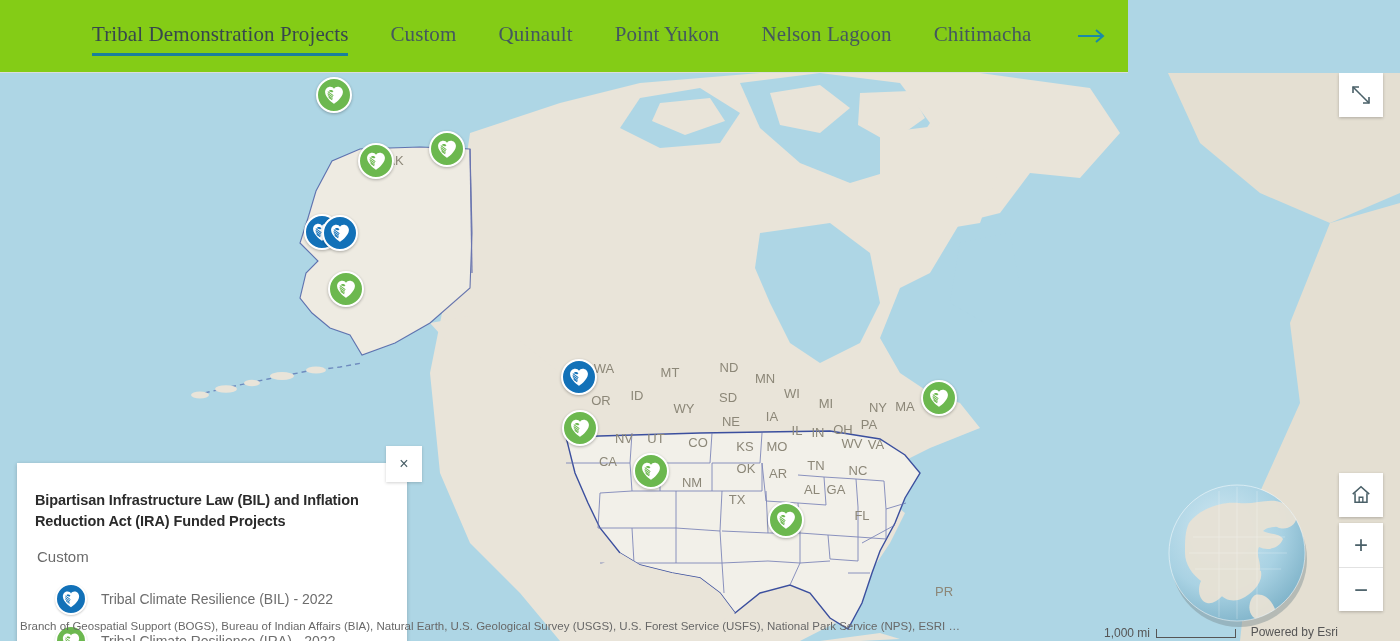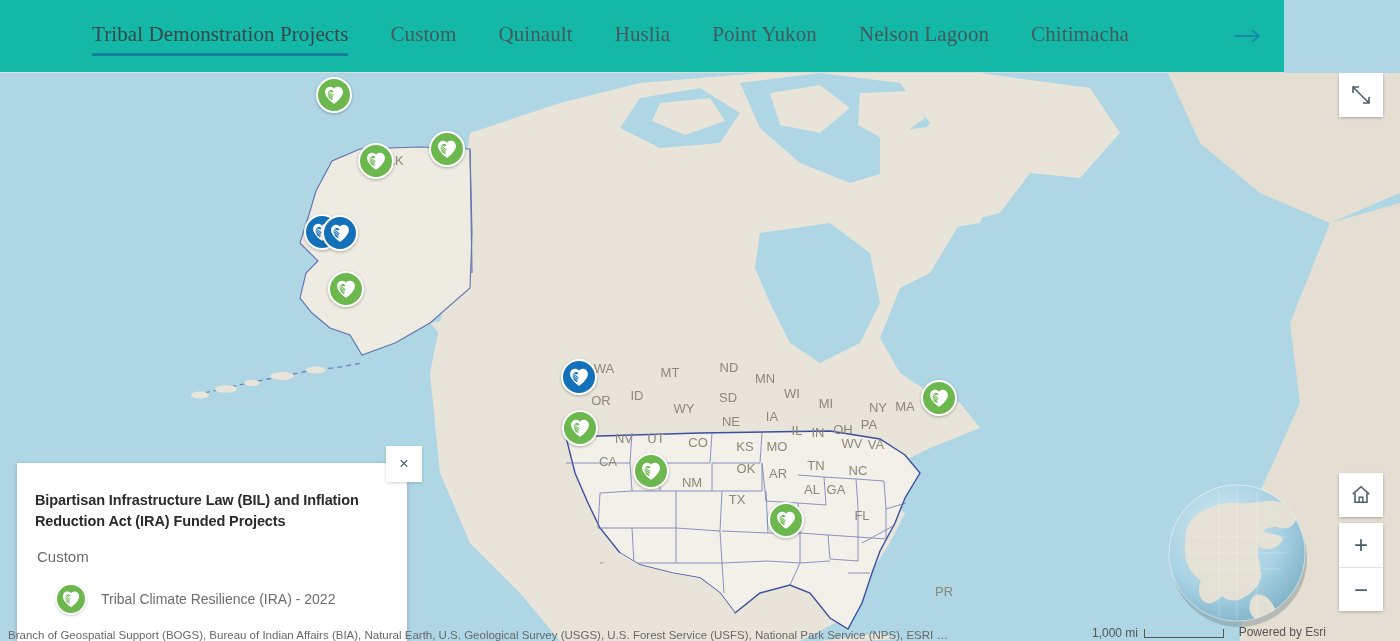--- a/index.html
+++ b/index.html
@@ -6,22 +6,22 @@
   html, body {
     width: 1400px; height: 641px;
     overflow: hidden;
     font-family: "Liberation Sans", sans-serif;
     background: #aed6e5;
   }
 
   
   .header {
     position: absolute; top: 0; left: 0;
-    width: 1284px; height: 73px;
-    background: #14b8a6;
+    width: 1128px; height: 73px;
+    background: #84cc16;
     border-bottom: 1px solid #dcdcdc;
     display: flex; align-items: center;
     z-index: 50;
   }
   .tabs {
     display: flex; align-items: flex-end;
     padding-left: 92px;
     gap: 0;
     height: 73px;
   }
@@ -166,23 +166,23 @@
   .globe {
     position: absolute;
     right: 85px; bottom: 8px;
     width: 156px; height: 156px;
     pointer-events: none;
   }
 
   
   .attrib {
     position: absolute;
-    left: 4px; bottom: 0;
+    left: 16px; bottom: 0;
     width: 1328px; height: 21px;
-    display: flex; align-items: flex-end;
+    display: flex; align-items: flex-start;
     font-size: 11.5px;
     color: #686868;
     z-index: 45;
   }
   .attrib-text { padding-left: 4px; white-space: nowrap; }
   .scale-wrap {
     position: absolute;
     right: 108px; bottom: 1px;
     display: flex; align-items: center;
     font-size: 12px; color: #555;
@@ -201,21 +201,20 @@
   }
 </style>
 </head>
 <body>
 
 <div class="header">
   <div class="tabs" id="tab-list">
       <div class="tab active">Tribal Demonstration Projects</div>
       <div class="tab">Custom</div>
       <div class="tab">Quinault</div>
-      <div class="tab">Huslia</div>
       <div class="tab">Point Yukon</div>
       <div class="tab">Nelson Lagoon</div>
       <div class="tab">Chitimacha</div>
     </div>
   <div class="header-arrow">
     <svg width="30" height="18" viewBox="0 0 30 18">
       <line x1="1" y1="9" x2="25" y2="9" stroke="#1a8aa8" stroke-width="2"></line>
       <polyline points="19,3 26,9 19,15" fill="none" stroke="#1a8aa8" stroke-width="2"></polyline>
     </svg>
   </div>
@@ -477,20 +476,33 @@
         </svg>
       </div>
     </div>
 
   <div class="legend">
     <div class="legend-close">×</div>
     <div class="legend-title">Bipartisan Infrastructure Law (BIL) and Inflation Reduction Act (IRA) Funded Projects</div>
     <div class="legend-group">Custom</div>
     <div class="legend-items" id="legend-items">
         <div class="legend-row">
+          <div class="legend-swatch blue" style="color: rgb(18, 113, 184);">
+            <svg viewBox="0 0 32 32" width="20" height="20">
+              <path d="M16 29 C16 29 3 20.5 3 11.8 C3 7.2 6.5 4 10.6 4 C13 4 15 5.2 16 7 C17 5.2 19 4 21.4 4 C25.5 4 29 7.2 29 11.8 C29 20.5 16 29 16 29 Z" fill="#ffffff"></path>
+              <path d="M7.5 11.5 L14.5 16.5" stroke="currentColor" stroke-width="1.5" stroke-linecap="round" fill="none"></path>
+              <path d="M7.2 14.2 L13.8 18.8" stroke="currentColor" stroke-width="1.5" stroke-linecap="round" fill="none"></path>
+              <path d="M7.6 17.0 L13.2 21.0" stroke="currentColor" stroke-width="1.5" stroke-linecap="round" fill="none"></path>
+              <path d="M8.8 19.6 L13.0 22.8" stroke="currentColor" stroke-width="1.5" stroke-linecap="round" fill="none"></path>
+              <path d="M9.2 9.0 C11.6 8.2 13.8 9.0 15.2 10.6 L13.2 12.4 C12.0 11.3 10.6 11.0 9.2 11.4 Z" fill="currentColor"></path>
+            </svg>
+          </div>
+          <span class="legend-label">Tribal Climate Resilience (BIL) - 2022</span>
+        </div>
+        <div class="legend-row">
           <div class="legend-swatch green" style="color: rgb(108, 184, 79);">
             <svg viewBox="0 0 32 32" width="20" height="20">
               <path d="M16 29 C16 29 3 20.5 3 11.8 C3 7.2 6.5 4 10.6 4 C13 4 15 5.2 16 7 C17 5.2 19 4 21.4 4 C25.5 4 29 7.2 29 11.8 C29 20.5 16 29 16 29 Z" fill="#ffffff"></path>
               <path d="M7.5 11.5 L14.5 16.5" stroke="currentColor" stroke-width="1.5" stroke-linecap="round" fill="none"></path>
               <path d="M7.2 14.2 L13.8 18.8" stroke="currentColor" stroke-width="1.5" stroke-linecap="round" fill="none"></path>
               <path d="M7.6 17.0 L13.2 21.0" stroke="currentColor" stroke-width="1.5" stroke-linecap="round" fill="none"></path>
               <path d="M8.8 19.6 L13.0 22.8" stroke="currentColor" stroke-width="1.5" stroke-linecap="round" fill="none"></path>
               <path d="M9.2 9.0 C11.6 8.2 13.8 9.0 15.2 10.6 L13.2 12.4 C12.0 11.3 10.6 11.0 9.2 11.4 Z" fill="currentColor"></path>
             </svg>
           </div>

